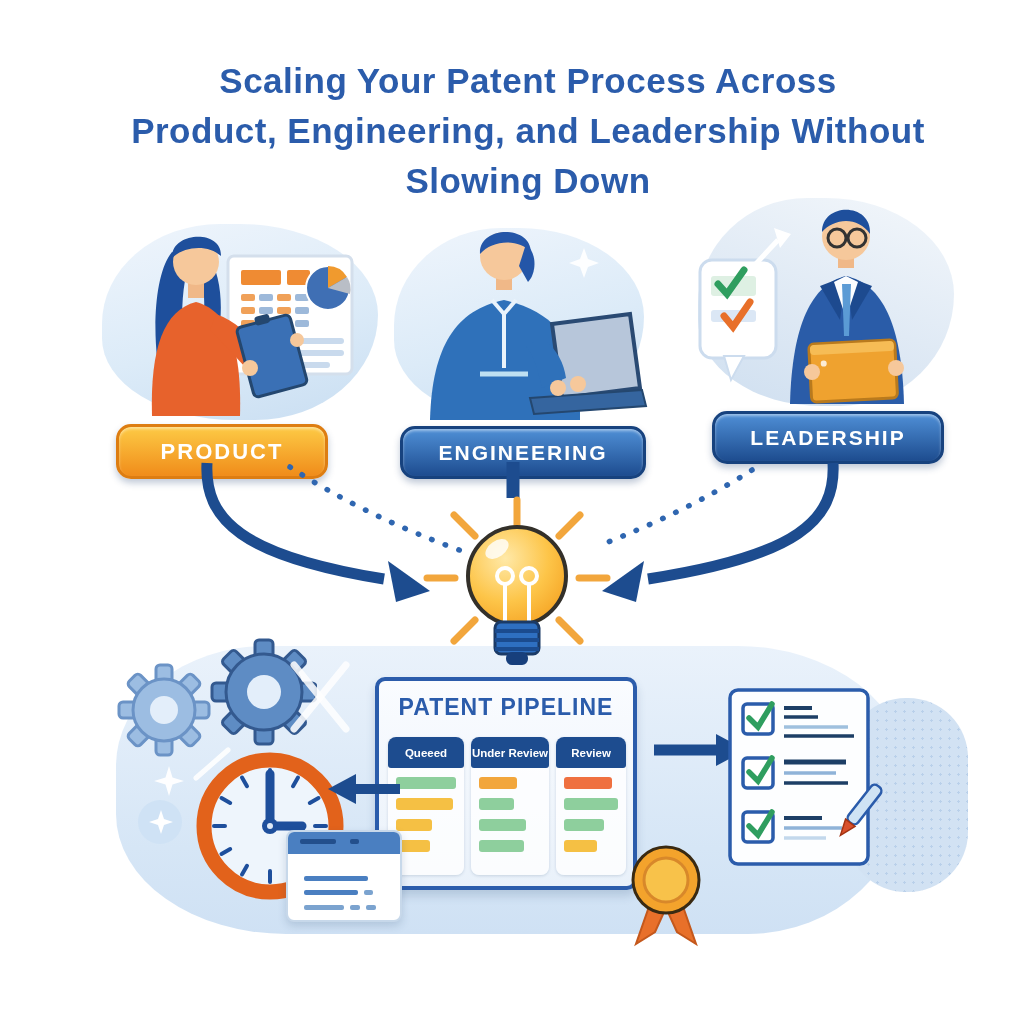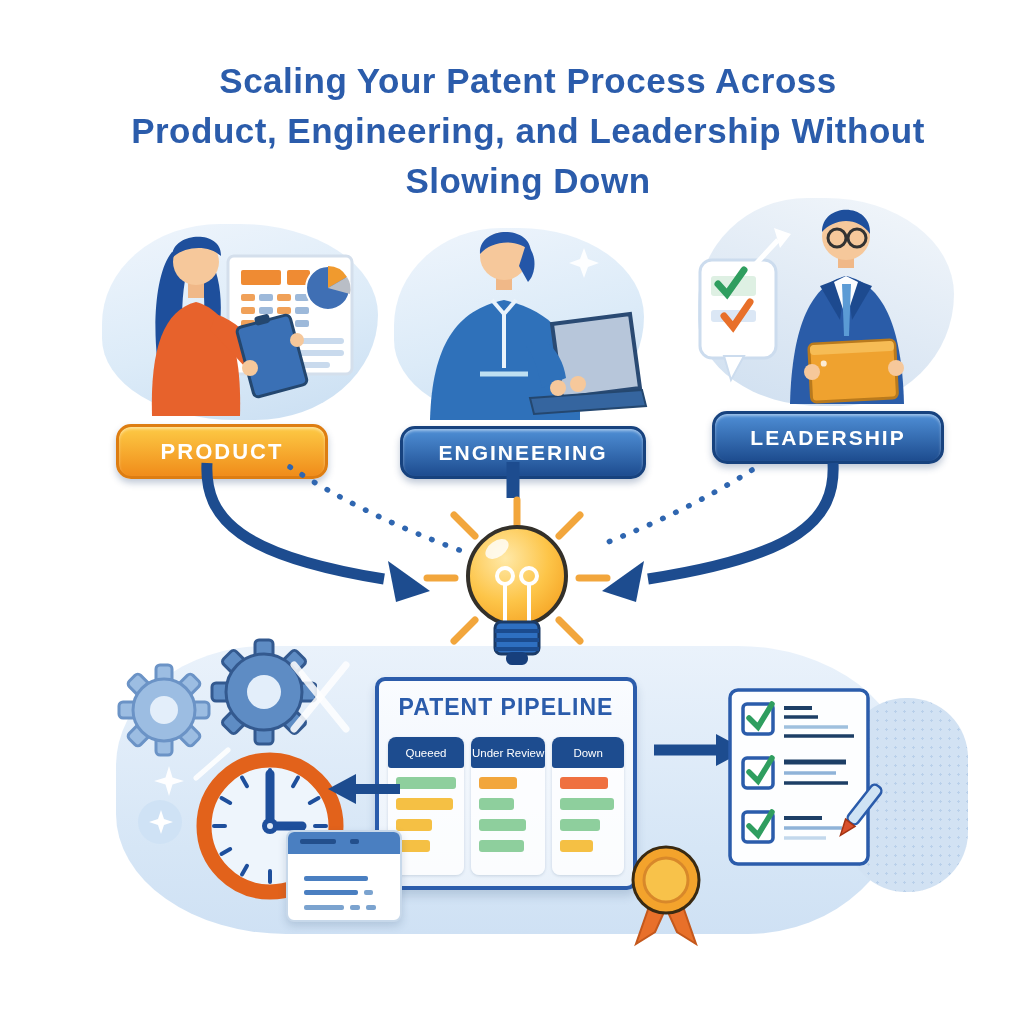--- a/index.html
+++ b/index.html
@@ -32,21 +32,21 @@
   .layer{position:absolute;left:0;top:0;pointer-events:none;}
   
   .board{position:absolute;left:375px;top:677px;width:262px;height:213px;box-sizing:border-box;z-index:3;
          background:linear-gradient(#fafcff,#e9f1fa);border:4px solid var(--title-blue,#2b5cab);border-radius:10px;
          box-shadow:0 6px 10px rgba(40,70,110,.18);}
   .board-title{text-align:center;margin-top:13px;font-weight:bold;font-size:23px;letter-spacing:1px;
                color:var(--title-blue,#2b5cab);}
   .board-cols{position:absolute;left:9px;right:9px;top:56px;bottom:11px;display:flex;gap:7px;}
   .pcol{flex:1;display:flex;flex-direction:column;background:rgba(255,255,255,.78);border-radius:8px;
         box-shadow:0 1px 3px rgba(40,70,110,.18);}
-  .pcol-head{background:var(--badge-blue-dark,#1d4c8f);color:#fff;font-weight:normal;font-size:11.5px;
+  .pcol-head{background:var(--badge-blue-dark,#1d4c8f);color:#fff;font-weight:bold;font-size:11.5px;
              text-align:center;padding:10px 1px 9px;border-radius:8px 8px 3px 3px;white-space:nowrap;overflow:hidden;}
   .pcol-body{padding:9px 8px;display:flex;flex-direction:column;gap:9px;}
   .card-bar{height:12px;border-radius:3px;}
   
   .mini-doc{position:absolute;left:286px;top:830px;width:116px;height:92px;background:#ffffff;z-index:4;
             border:2.5px solid #c7d8ea;border-radius:8px;box-sizing:border-box;overflow:hidden;
             box-shadow:0 4px 8px rgba(40,70,110,.18);}
   .mini-doc-bar{height:22px;background:#4a7fc1;position:relative;}
   .mini-doc-bar i{position:absolute;top:7px;height:5px;background:#234f8c;border-radius:2px;display:block;}
   .mini-doc .l{position:absolute;border-radius:2px;background:#4a7fc1;height:5px;}
@@ -341,21 +341,21 @@
       <div class="pcol">
         <div class="pcol-head">Under Review</div>
         <div class="pcol-body">
             <div class="card-bar" style="width: 38px; background: rgb(242, 166, 60);"></div>
             <div class="card-bar" style="width: 35px; background: rgb(142, 207, 157);"></div>
             <div class="card-bar" style="width: 47px; background: rgb(142, 207, 157);"></div>
             <div class="card-bar" style="width: 45px; background: rgb(142, 207, 157);"></div>
           </div>
       </div>
       <div class="pcol">
-        <div class="pcol-head">Down</div>
+        <div class="pcol-head">Review</div>
         <div class="pcol-body">
             <div class="card-bar" style="width: 48px; background: rgb(239, 112, 64);"></div>
             <div class="card-bar" style="width: 54px; background: rgb(142, 207, 157);"></div>
             <div class="card-bar" style="width: 40px; background: rgb(142, 207, 157);"></div>
             <div class="card-bar" style="width: 33px; background: rgb(245, 192, 68);"></div>
           </div>
       </div>
     </div>
   </div>
 

